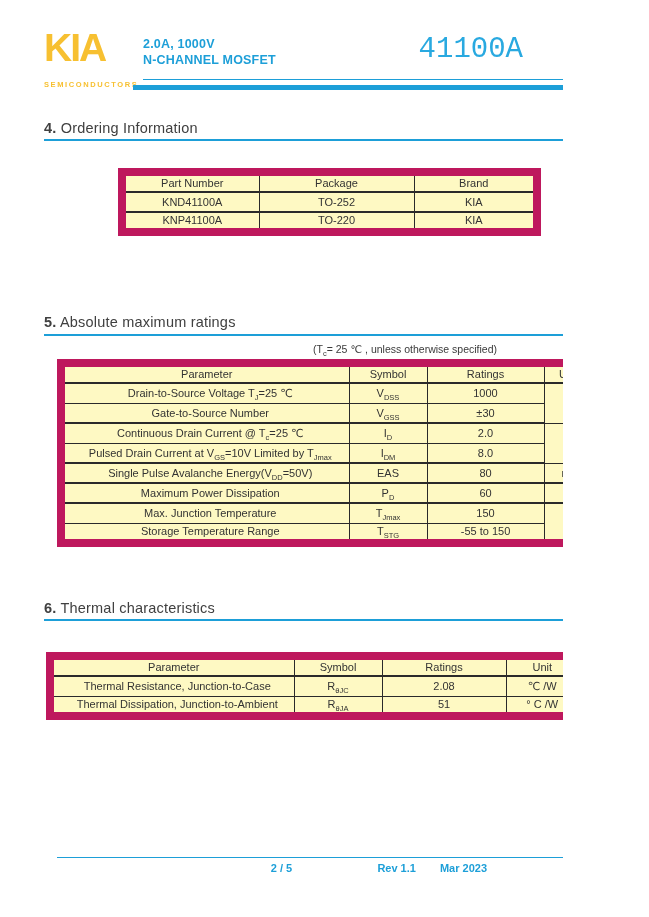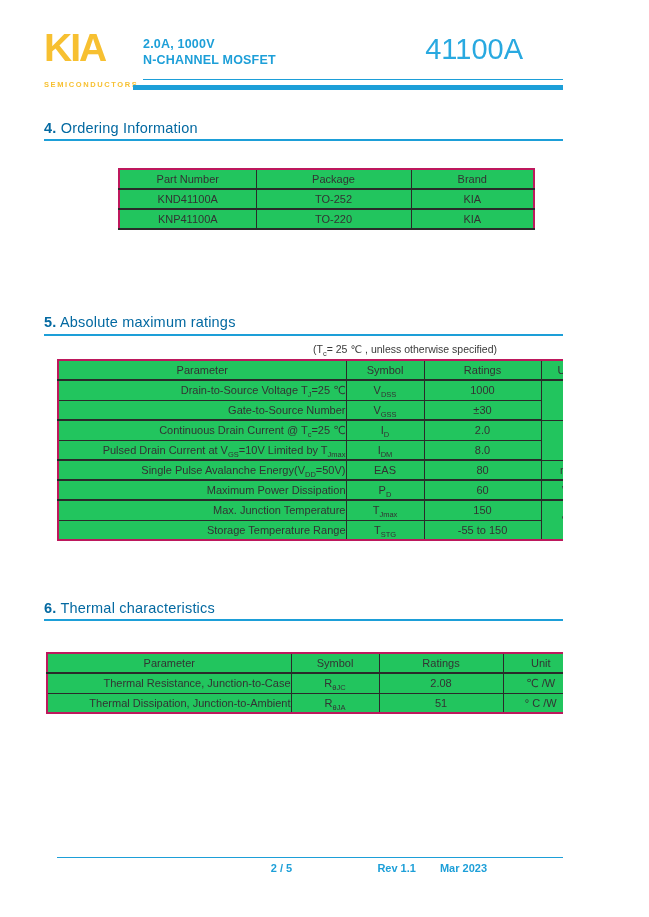--- a/index.html
+++ b/index.html
@@ -20,46 +20,46 @@
     font-size:7.5px; font-weight:700; letter-spacing:1.6px;
     color:#F7C031;
   }
   .subtitle {
     position:absolute; left:143px; top:36px;
     font-size:12.5px; font-weight:700; color:#1D9FD8; line-height:16px;
     letter-spacing:.2px;
   }
   .partnum {
     position:absolute; right:40px; top:34px;
-    font-size:29px; font-weight:400; color:#29A9E0; line-height:1.1;
+    font-size:29px; font-weight:400; color:#29A9E0; line-height:1.1;font-family:Liberation Mono, monospace;
   }
   .hline-thin  { position:absolute; left:143px; top:79px; width:445px; height:1px; background:#1D9FD8; }
   .hline-thick { position:absolute; left:133px; top:85px; width:461px; height:5px; background:#1D9FD8; }
   
   .sec-head {
     position:absolute; left:44px;
-    font-size:14.5px; color:#0369a1; letter-spacing:.2px;
+    font-size:14.5px; color:#404040; letter-spacing:.2px;
   }
   .sec-head .sec-num { font-weight:700; }
   .sec-rule {
     position:absolute; left:44px; width:544px; height:2px; background:#1D9FD8;
   }
   
   table {
     border-collapse:collapse; table-layout:fixed;
-    font-size:11px; color:#333; background:#22c55e;
-    border:2px solid #be185d;
+    font-size:11px; color:#333; background:#fef9c3;
+    border:8px solid #be185d;
   }
   th, td {
     border:1px solid #2a2a2a;
     height:20px; vertical-align:middle;
     text-align:center; font-weight:400; line-height:1.1;
     overflow:hidden; white-space:nowrap;
   }
-  td.pl { text-align:right; padding-left:7px; }
+  td.pl { text-align:center; padding-left:7px; }
   tr.thick th, tr.thick td { border-bottom-width:2px; }
   sub { font-size:7.5px; line-height:0; letter-spacing:0; }
   .tbl { position:absolute; }
   #ordering-table-wrap  { left:118px; top:168px; }
   #ratings-note {
     position:absolute; right:66px; top:343px;
     font-size:10.5px; color:#3a3a3a;
   }
   #ratings-table-wrap   { left:57px;  top:359px; }
   #thermal-table-wrap   { left:46px;  top:652px; }

